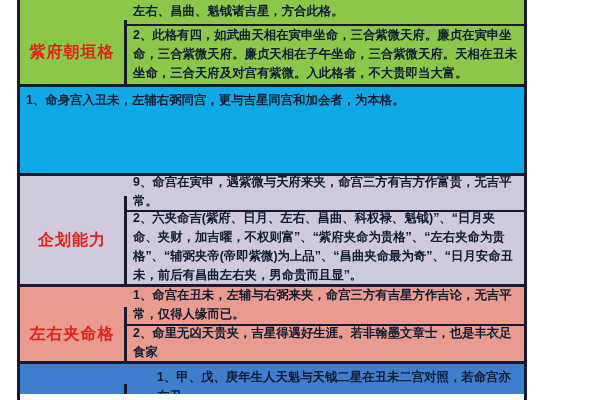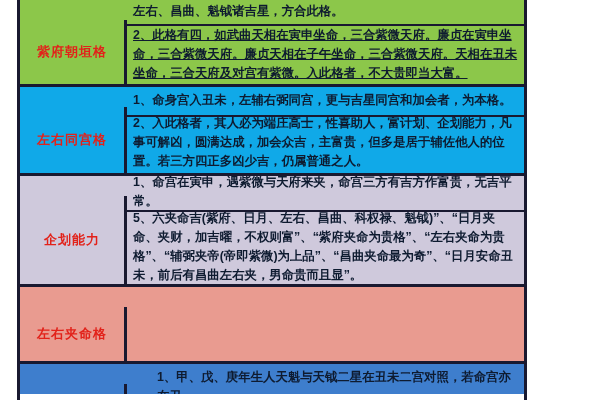--- a/index.html
+++ b/index.html
@@ -37,21 +37,21 @@
   .row:last-child { border-bottom: none; }
   .label-cell {
     width: 107px;
     flex: 0 0 107px;
     border-right: 3px solid #191930;
     box-sizing: border-box;
     display: flex;
     align-items: center;
     justify-content: center;
     color: #e2221a;
-    font-size: 13px;
+    font-size: 16px;
     font-weight: 700;
     letter-spacing: 1px;
     text-align: left;
     margin-top: 20px;
   }
   .content-col {
     flex: 1 1 auto;
     display: flex;
     flex-direction: column;
     min-width: 0;
@@ -66,21 +66,21 @@
     display: flex;
     align-items: center;
     overflow: hidden;
     text-align: left;
   }
   .cell + .cell { border-top: 2px solid #191930; }
 
   
   .r1 { height: 87px; }
   .r1 .ca { height: 24px; }
-  .r1 .cb { height: 61px; text-decoration: underline; }
+  .r1 .cb { height: 61px; }
   .r2 { height: 89px; }
   .r2 .ca { height: 28px; }
   .r2 .cb { height: 54px; }
   .r3 { height: 111px; }
   .r3 .ca { height: 34px; }
   .r3 .cb { height: 75px; }
   .r4 { height: 77px; }
   .r4 .ca { height: 37px; }
   .r4 .cb { height: 38px; }
   .r5 { height: 30px; }
@@ -94,37 +94,39 @@
 
     <div class="row r1" style="background-color: rgb(140, 199, 74);">
       <div class="label-cell">紫府朝垣格</div>
       <div class="content-col">
         <div class="cell ca">左右、昌曲、魁钺诸吉星，方合此格。</div>
         <div class="cell cb">2、此格有四，如武曲天相在寅申坐命，三合紫微天府。廉贞在寅申坐命，三合紫微天府。廉贞天相在子午坐命，三合紫微天府。天相在丑未坐命，三合天府及对宫有紫微。入此格者，不大贵即当大富。</div>
       </div>
     </div>
 
     <div class="row r2" style="background-color: rgb(16, 169, 232);">
-      <div class="label-cell">左右同宫格</div>
       <div class="content-col">
         <div class="cell ca">1、命身宫入丑未，左辅右弼同宫，更与吉星同宫和加会者，为本格。</div>
-        <div class="cell cb">2、入此格者，其人必为端庄高士，性喜助人，富计划、企划能力，凡事可解凶，圆满达成，加会众吉，主富贵，但多是居于辅佐他人的位置。若三方四正多凶少吉，仍属普通之人。</div>
       </div>
     </div>
 
     <div class="row r3" style="background-color: rgb(207, 201, 220);">
       <div class="label-cell">企划能力</div>
       <div class="content-col">
-        <div class="cell ca">1、命宫在寅申，遇紫微与天府来夹，命宫三方有吉方作富贵，无吉平常。</div>
-        <div class="cell cb">5、六夹命吉(紫府、日月、左右、昌曲、科权禄、魁钺)”、“日月夹命、夹财，加吉曜，不权则富”、“紫府夹命为贵格”、“左右夹命为贵格”、“辅弼夹帝(帝即紫微)为上品”、“昌曲夹命最为奇”、“日月安命丑未，前后有昌曲左右夹，男命贵而且显”。</div>
+        <div class="cell ca">9、命宫在寅申，遇紫微与天府来夹，命宫三方有吉方作富贵，无吉平常。</div>
+        <div class="cell cb">2、六夹命吉(紫府、日月、左右、昌曲、科权禄、魁钺)”、“日月夹命、夹财，加吉曜，不权则富”、“紫府夹命为贵格”、“左右夹命为贵格”、“辅弼夹帝(帝即紫微)为上品”、“昌曲夹命最为奇”、“日月安命丑未，前后有昌曲左右夹，男命贵而且显”。</div>
       </div>
     </div>
 
     <div class="row r4" style="background-color: rgb(233, 155, 144);">
       <div class="label-cell">左右夹命格</div>
+      <div class="content-col">
+        <div class="cell ca">1、命宫在丑未，左辅与右弼来夹，命宫三方有吉星方作吉论，无吉平常，仅得人缘而已。</div>
+        <div class="cell cb">2、命里无凶天贵夹，吉星得遇好生涯。若非翰墨文章士，也是丰衣足食家</div>
+      </div>
     </div>
 
     <div class="row r5" style="background-color: rgb(62, 126, 205);">
       <div class="label-cell"></div>
       <div class="content-col">
         <div class="cell ca">1、甲、戊、庚年生人天魁与天钺二星在丑未二宫对照，若命宫亦在丑</div>
       </div>
     </div>
 
   </div>

